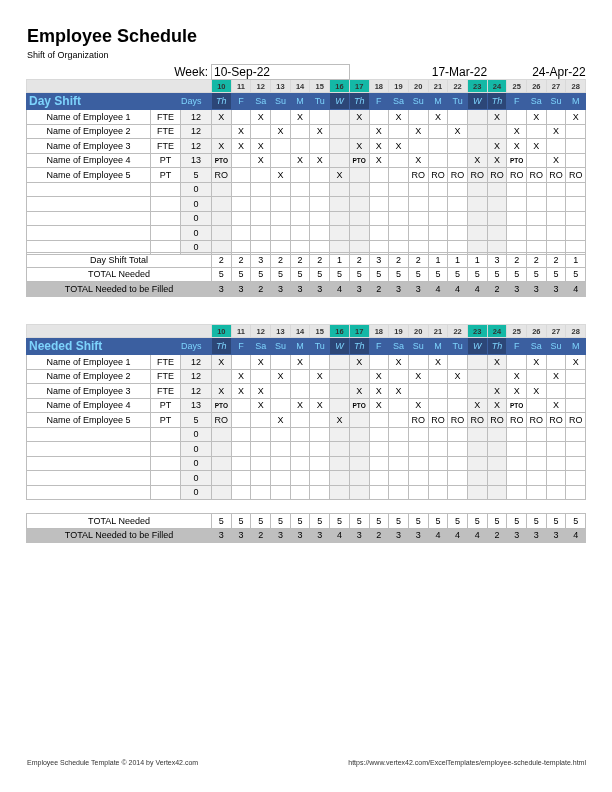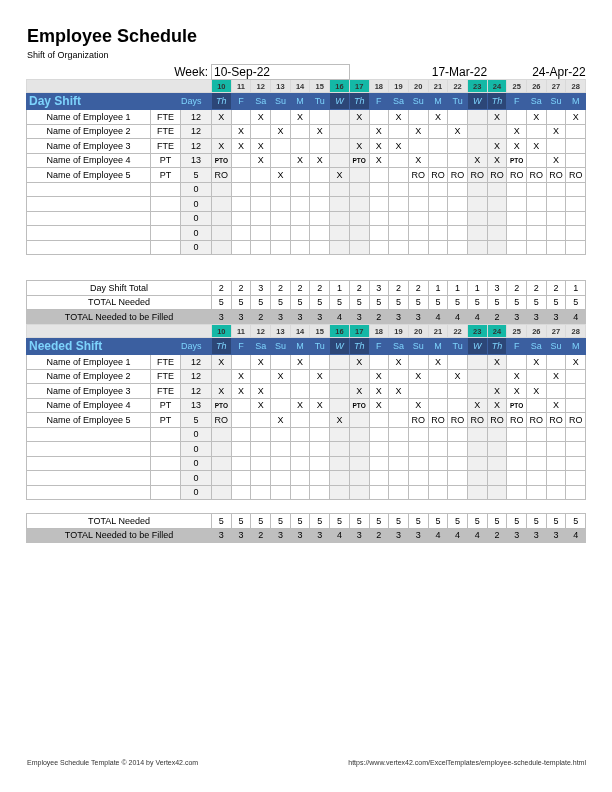--- a/index.html
+++ b/index.html
@@ -344,21 +344,21 @@
             <td class=" "></td>
             <td class="sh "></td>
             <td class="sh "></td>
             <td class=" "></td>
             <td class=" "></td>
             <td class=" "></td>
             <td class=" "></td>
           </tr>
         </tbody>
       </table>
-      <table class="sched" style="top:280px">
+      <table class="sched" style="top:252px">
         <colgroup>
           <col style="width:124px">
           <col style="width:30px">
           <col style="width:31px">
           <col style="width:19.7px">
           <col style="width:19.7px">
           <col style="width:19.7px">
           <col style="width:19.7px">
           <col style="width:19.7px">
           <col style="width:19.7px">

